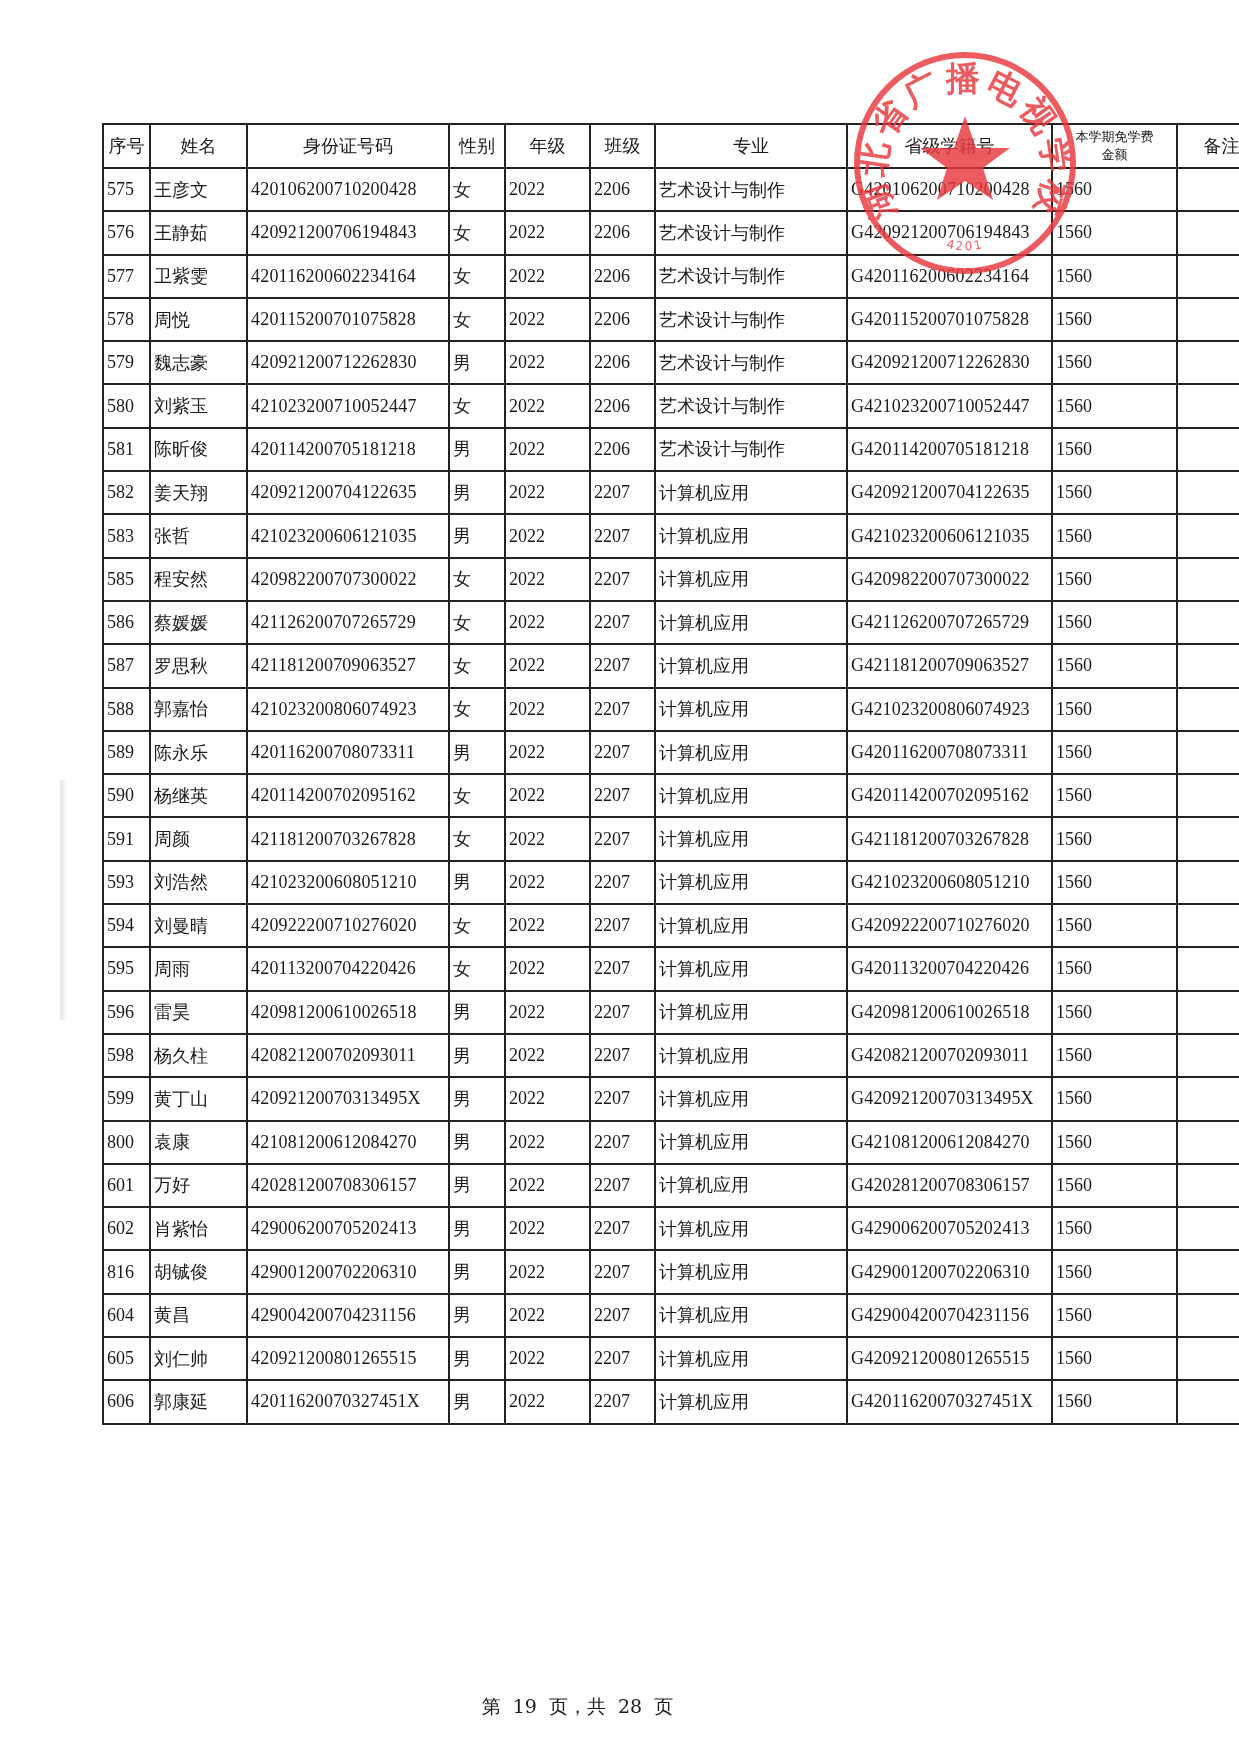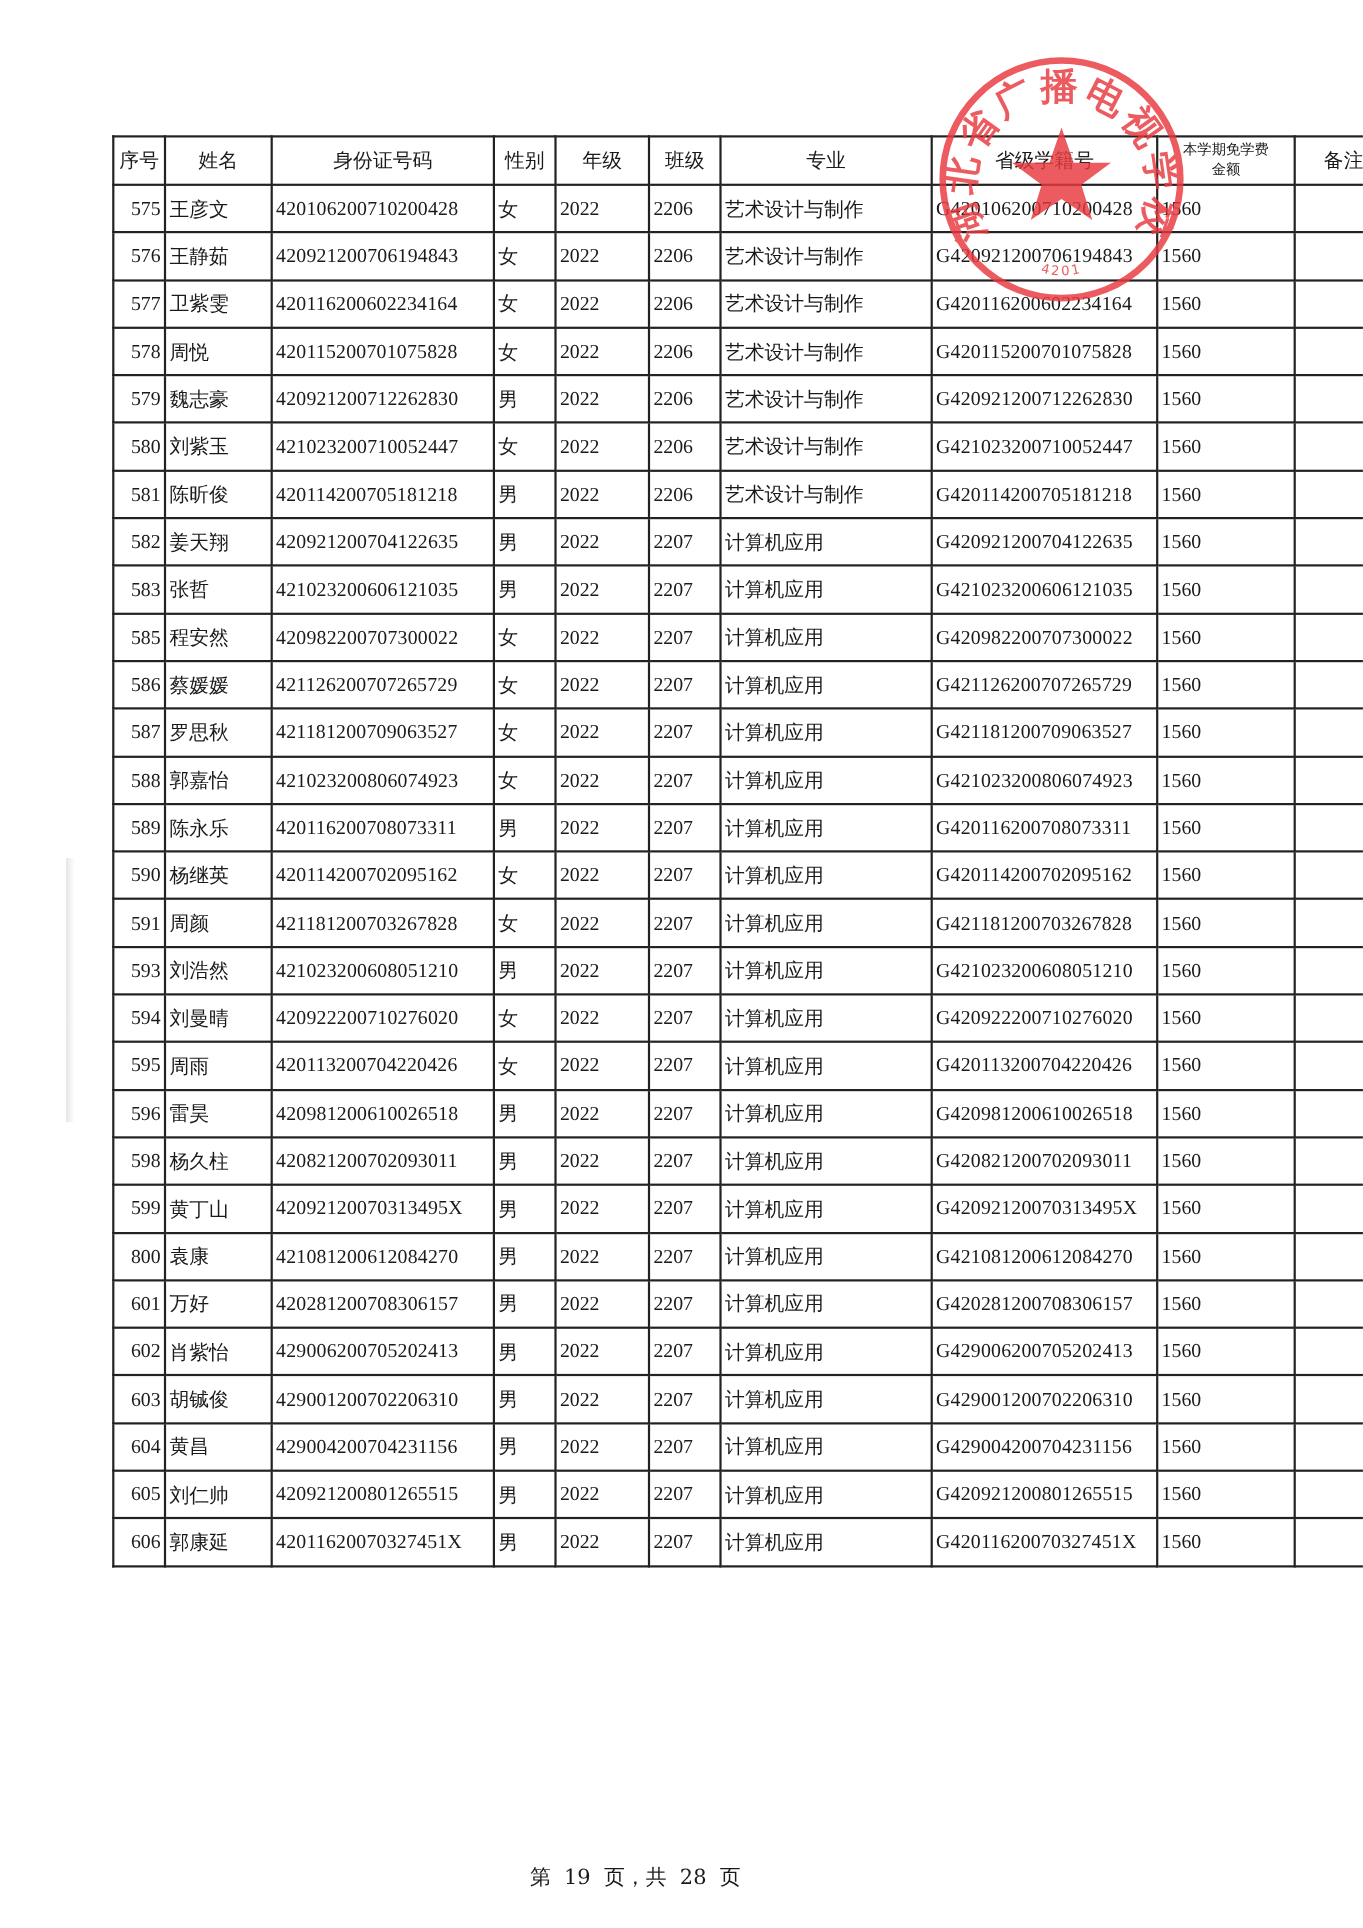--- a/index.html
+++ b/index.html
@@ -18,21 +18,21 @@
     border: 2px solid #222;
     height: 41.3px; padding: 0 3px;
     font-size: 18px; white-space: nowrap; overflow: hidden;
     font-family: "Liberation Serif", "DejaVu Serif", serif;
   }
   table.roster th {
     height: 42px; font-weight: normal; font-size: 18px; text-align: center;
     font-family: "DejaVu Sans", sans-serif;
   }
   table.roster th.fee { font-size: 13px; line-height: 18px; white-space: normal; }
-  td.seq { text-align: right; font-size: 17px; border-radius: 17px; }
+  td.seq { text-align: left; font-size: 17px; border-radius: 17px; }
   td.name, td.gender, td.major { font-family: "DejaVu Sans", sans-serif; font-size: 18px; }
   td.idn, td.sid { letter-spacing: 0.2px; }
   .footer {
     position: absolute; left: 0; width: 1035px; top: 1694px;
     text-align: center; font-size: 19px;
     font-family: "DejaVu Serif", serif; word-spacing: 6px;
   }
   .stamp {
     position: absolute; left: 790px; top: 48px; width: 230px; height: 230px;
     pointer-events: none; opacity: 0.82;
@@ -373,21 +373,21 @@
           <td class="idn">429006200705202413</td>
           <td class="gender">男</td>
           <td class="grade">2022</td>
           <td class="cls">2207</td>
           <td class="major">计算机应用</td>
           <td class="sid">G429006200705202413</td>
           <td class="fee">1560</td>
           <td class="remarks"></td>
         </tr>
         <tr>
-          <td class="seq">603</td>
+          <td class="seq">816</td>
           <td class="name">胡铖俊</td>
           <td class="idn">429001200702206310</td>
           <td class="gender">男</td>
           <td class="grade">2022</td>
           <td class="cls">2207</td>
           <td class="major">计算机应用</td>
           <td class="sid">G429001200702206310</td>
           <td class="fee">1560</td>
           <td class="remarks"></td>
         </tr>

